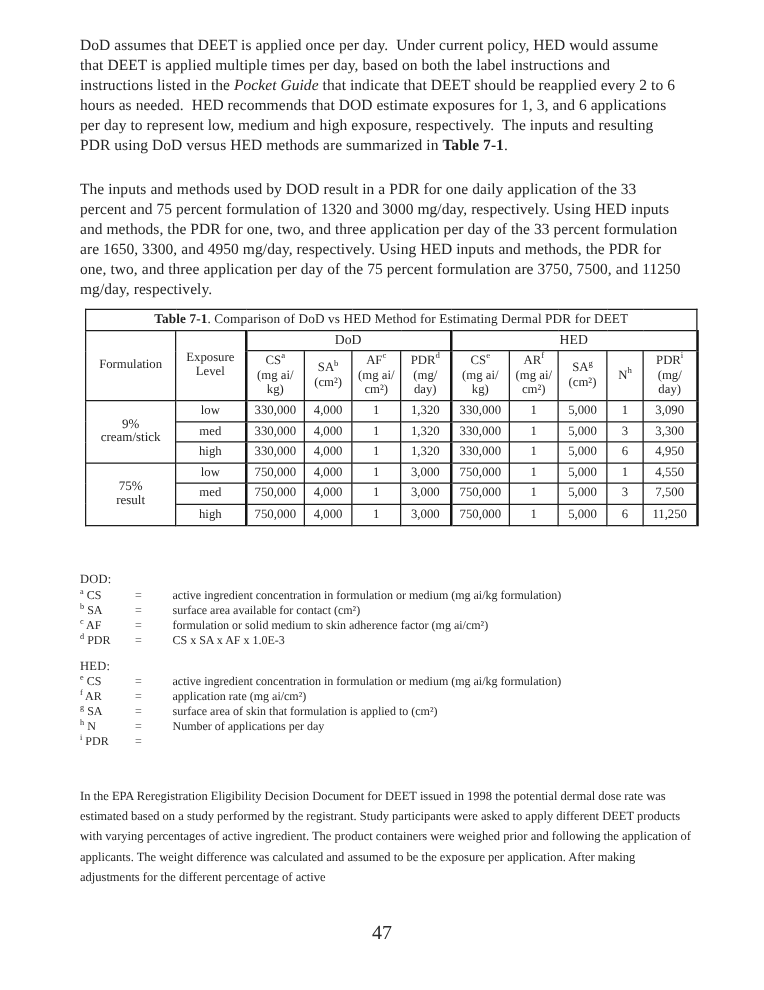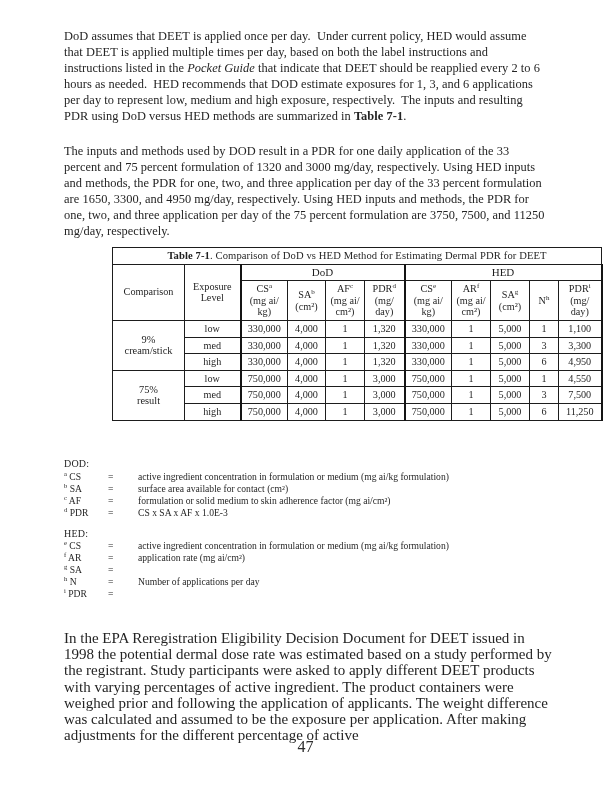--- a/index.html
+++ b/index.html
@@ -44,21 +44,20 @@
     left: 68px;
     top: 247px;
     width: 455px;
   }
   table.pdr {
     border-collapse: collapse;
     width: 100%;
     font-size: 10.2px;
     color: #1f1f1f;
     table-layout: fixed;
-    margin-left: 44px;
   }
   table.pdr td, table.pdr th {
     border: 1px solid #1d1d1d;
     padding: 2px 1px;
     text-align: center;
     vertical-align: middle;
     font-weight: normal;
     line-height: 11.6px;
   }
   td.title-cell {
@@ -120,21 +119,21 @@
 
   
   .closing {
     position: absolute;
     left: 64px;
     top: 630px;
     width: 490px;
   }
   .closing p {
     margin: 0;
-    font-size: 15px;
+    font-size: 10px;
     line-height: 16.2px;
     color: #242424;
   }
   .pagenum {
     position: absolute;
     top: 738px;
     left: 0;
     width: 611px;
     text-align: center;
     font-size: 16px;
@@ -169,21 +168,21 @@
         <col style="width:39px">
         <col style="width:39px">
         <col style="width:29px">
         <col style="width:43px">
       </colgroup>
       <tbody>
         <tr>
           <td class="title-cell" colspan="11"><span class="tnum">Table 7-1</span><span>. Comparison of DoD vs HED Method for Estimating Dermal PDR for DEET</span></td>
         </tr>
         <tr>
-          <td rowspan="2">Comparison</td>
+          <td rowspan="2">Formulation</td>
           <td rowspan="2">
               <span class="hdr-sub">Exposure</span>
               <span class="hdr-sub">Level</span>
             </td>
           <td class="grp thick-l thick-r" colspan="4">DoD</td>
           <td class="grp thick-r" colspan="5">HED</td>
         </tr>
         <tr>
           <td class="thick-l">
               <span class="hdr-sub"><span>CS</span><sup class="fn">a</sup></span>
@@ -235,21 +234,21 @@
             </td>
           <td>low</td>
           <td class="thick-l">330,000</td>
           <td>4,000</td>
           <td>1</td>
           <td class="thick-r">1,320</td>
           <td>330,000</td>
           <td>1</td>
           <td>5,000</td>
           <td>1</td>
-          <td class="thick-r">1,100</td>
+          <td class="thick-r">3,090</td>
         </tr>
         <tr>
           <td>med</td>
           <td class="thick-l">330,000</td>
           <td>4,000</td>
           <td>1</td>
           <td class="thick-r">1,320</td>
           <td>330,000</td>
           <td>1</td>
           <td>5,000</td>
@@ -346,20 +345,21 @@
         <span class="note-def">active ingredient concentration  in formulation or medium (mg ai/kg formulation)</span>
       </div>
       <div class="note-row">
         <span class="note-sym"><sup class="fn">f</sup> <span>AR</span></span>
         <span class="note-eq">=</span>
         <span class="note-def">application rate (mg ai/cm²)</span>
       </div>
       <div class="note-row">
         <span class="note-sym"><sup class="fn">g</sup> <span>SA</span></span>
         <span class="note-eq">=</span>
+        <span class="note-def">surface area of skin that formulation is applied to (cm²)</span>
       </div>
       <div class="note-row">
         <span class="note-sym"><sup class="fn">h</sup> <span>N</span></span>
         <span class="note-eq">=</span>
         <span class="note-def">Number of applications per day</span>
       </div>
       <div class="note-row">
         <span class="note-sym"><sup class="fn">i</sup> <span>PDR</span></span>
         <span class="note-eq">=</span>
       </div>

